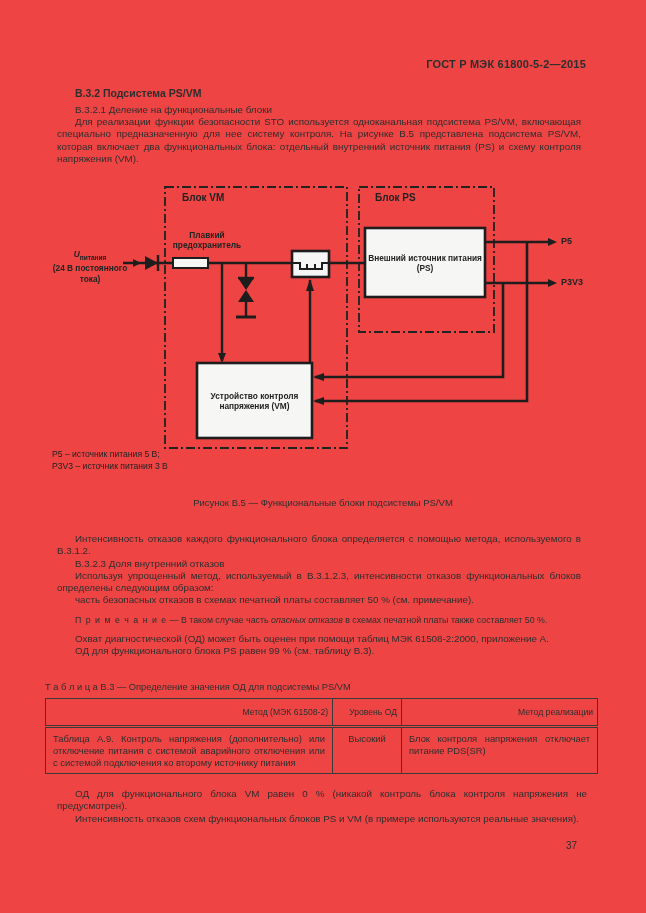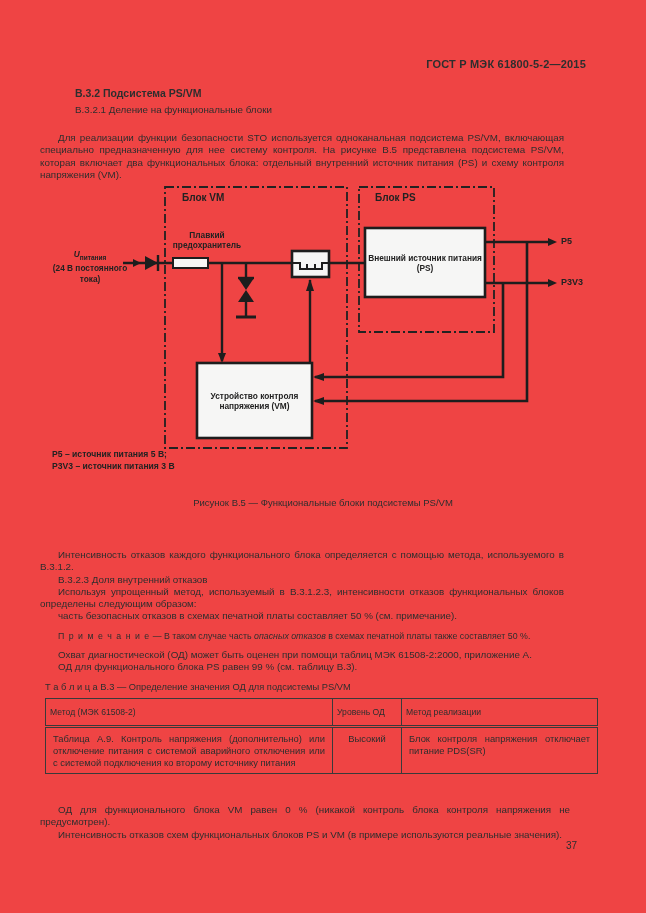--- a/index.html
+++ b/index.html
@@ -13,59 +13,59 @@
   }
   .hdr{
     position:absolute;top:58px;right:60px;
     font-size:11px;font-weight:bold;letter-spacing:.2px;
   }
   .h-bold{
     position:absolute;left:75px;
     font-size:10.5px;font-weight:bold;
   }
   .txtblock{
-    position:absolute;left:40px;width:524px;
-    font-size:9.8px;line-height:12.3px;text-align:justify;margin-top:16px;
+    position:absolute;left:57px;width:524px;
+    font-size:9.8px;line-height:12.3px;text-align:justify;
   }
   .txtblock p{margin:0;text-indent:18px;}
   .note{
     font-size:8.8px;line-height:11px;margin:8px 0 7px 0 !important;
   }
   .note .sp{letter-spacing:1px;}
   
   .diagram{position:absolute;left:45px;top:183px;width:560px;height:268px;}
   .diagram svg{position:absolute;left:0;top:0;}
   .dlabel{
     position:absolute;font-weight:bold;color:#222;
   }
   .dlabel.center{text-align:center;}
   .boxlabel{
     position:absolute;display:flex;align-items:center;justify-content:center;
     text-align:center;font-weight:bold;font-size:8.3px;line-height:10px;color:#222;border-radius:8px;
   }
   .legend{
     position:absolute;left:52px;top:449px;
-    font-size:8.6px;font-weight:bold;line-height:11.5px;color:#222;
+    font-size:8.6px;font-weight:normal;line-height:11.5px;color:#222;
   }
   .figcaption{
     position:absolute;left:0;top:497px;width:100%;
     text-align:center;font-size:9.5px;color:#2e2e2e;
   }
   
   .tblcaption{
     position:absolute;left:45px;top:682px;font-size:9.3px;
   }
   table.od{
     position:absolute;left:45px;top:698px;width:553px;
     border-collapse:collapse;table-layout:fixed;
     font-size:9.4px;color:#2e2e2e;background:transparent;
   }
   table.od th, table.od td{border:1px solid #3a3a3a;}
   table.od th{
-    font-weight:normal;font-size:8.6px;text-align:left;
+    font-weight:normal;font-size:8.6px;text-align:right;
     padding:8px 4px;border-bottom:3px double #3a3a3a;
   }
   table.od td{
     vertical-align:top;padding:5px 7px;line-height:11.8px;
   }
   td.justify{text-align:justify;}
   td.center{text-align:center;}
   .pagenum{
     position:absolute;left:566px;top:840px;font-size:10px;
   }

